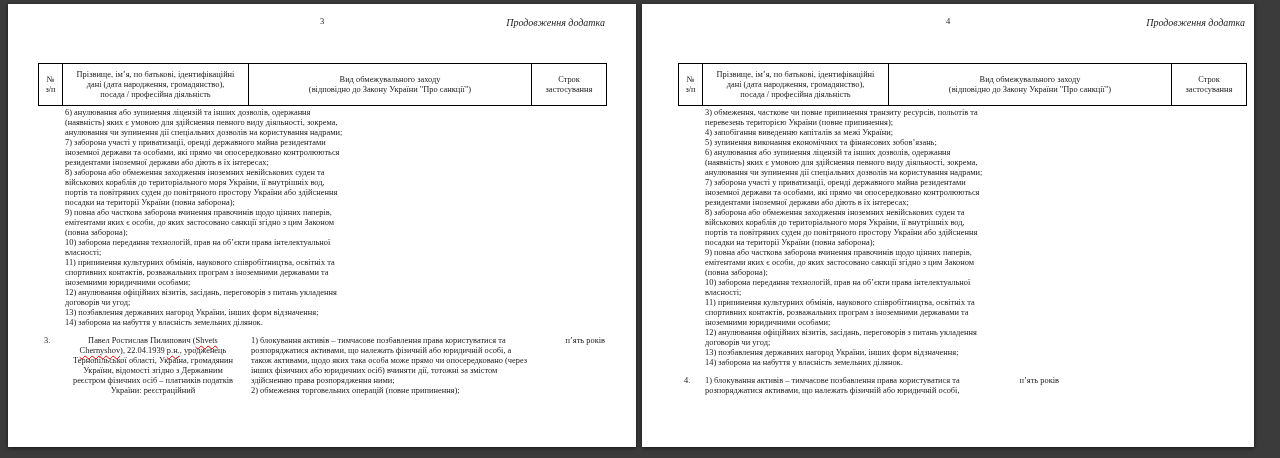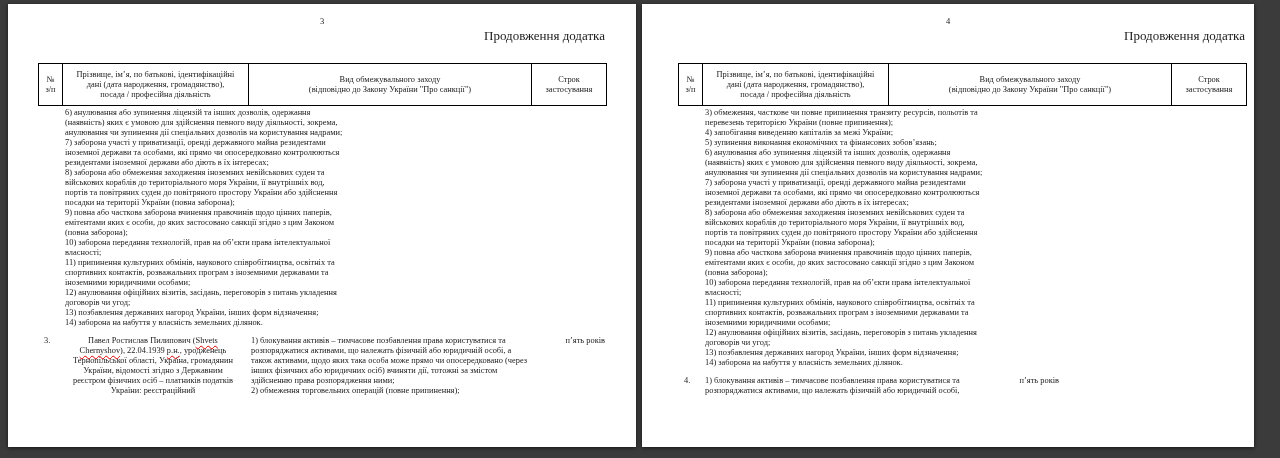--- a/index.html
+++ b/index.html
@@ -11,21 +11,21 @@
   }
   .page {
     position:absolute; top:4px; height:443px; background:#ffffff;
     box-shadow:0 1px 4px rgba(0,0,0,.65); color:#1a1a1a;
   }
   .page-num {
     position:absolute; top:12px; left:0; width:100%;
     text-align:center; font-size:8.5px; line-height:10px;
   }
   .cont-label {
-    position:absolute; top:27px; font-size:13px; line-height:10px;
+    position:absolute; top:14px; font-size:10px; line-height:10px;font-style:italic;
   }
   .doc-table { position:absolute; top:59px; }
   .thead {
     display:flex; border:1px solid #000; box-sizing:border-box; height:43px;
   }
   .th {
     border-right:1px solid #000; box-sizing:border-box;
     display:flex; align-items:center; justify-content:center;
     text-align:center; font-size:8.4px; line-height:10px;
   }

